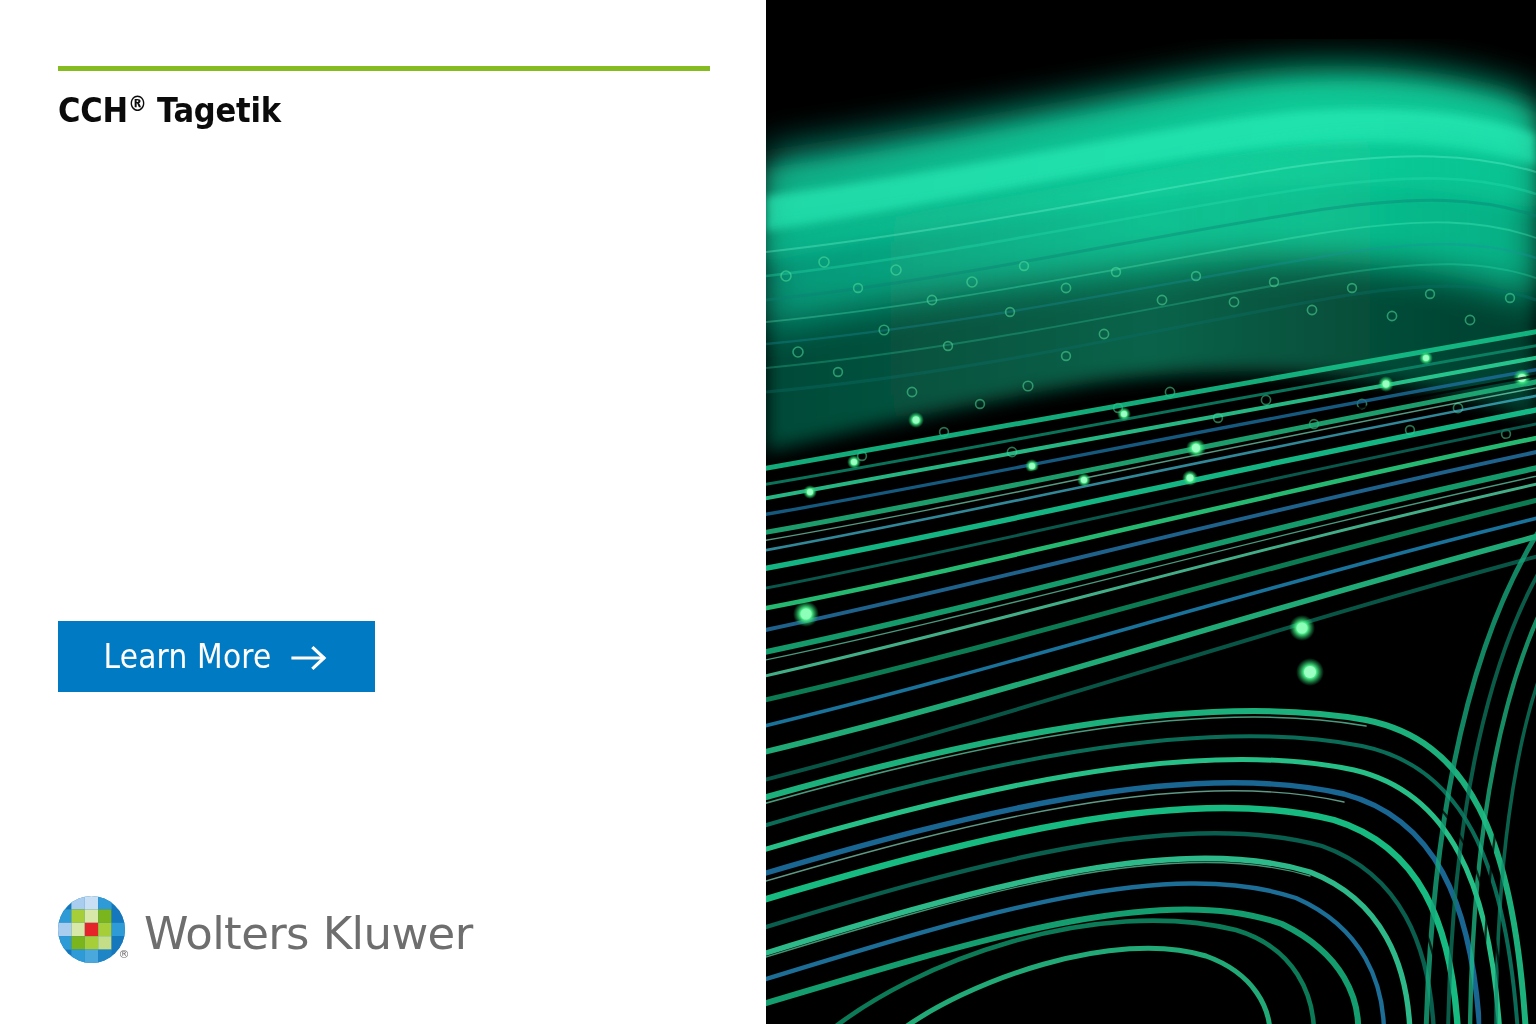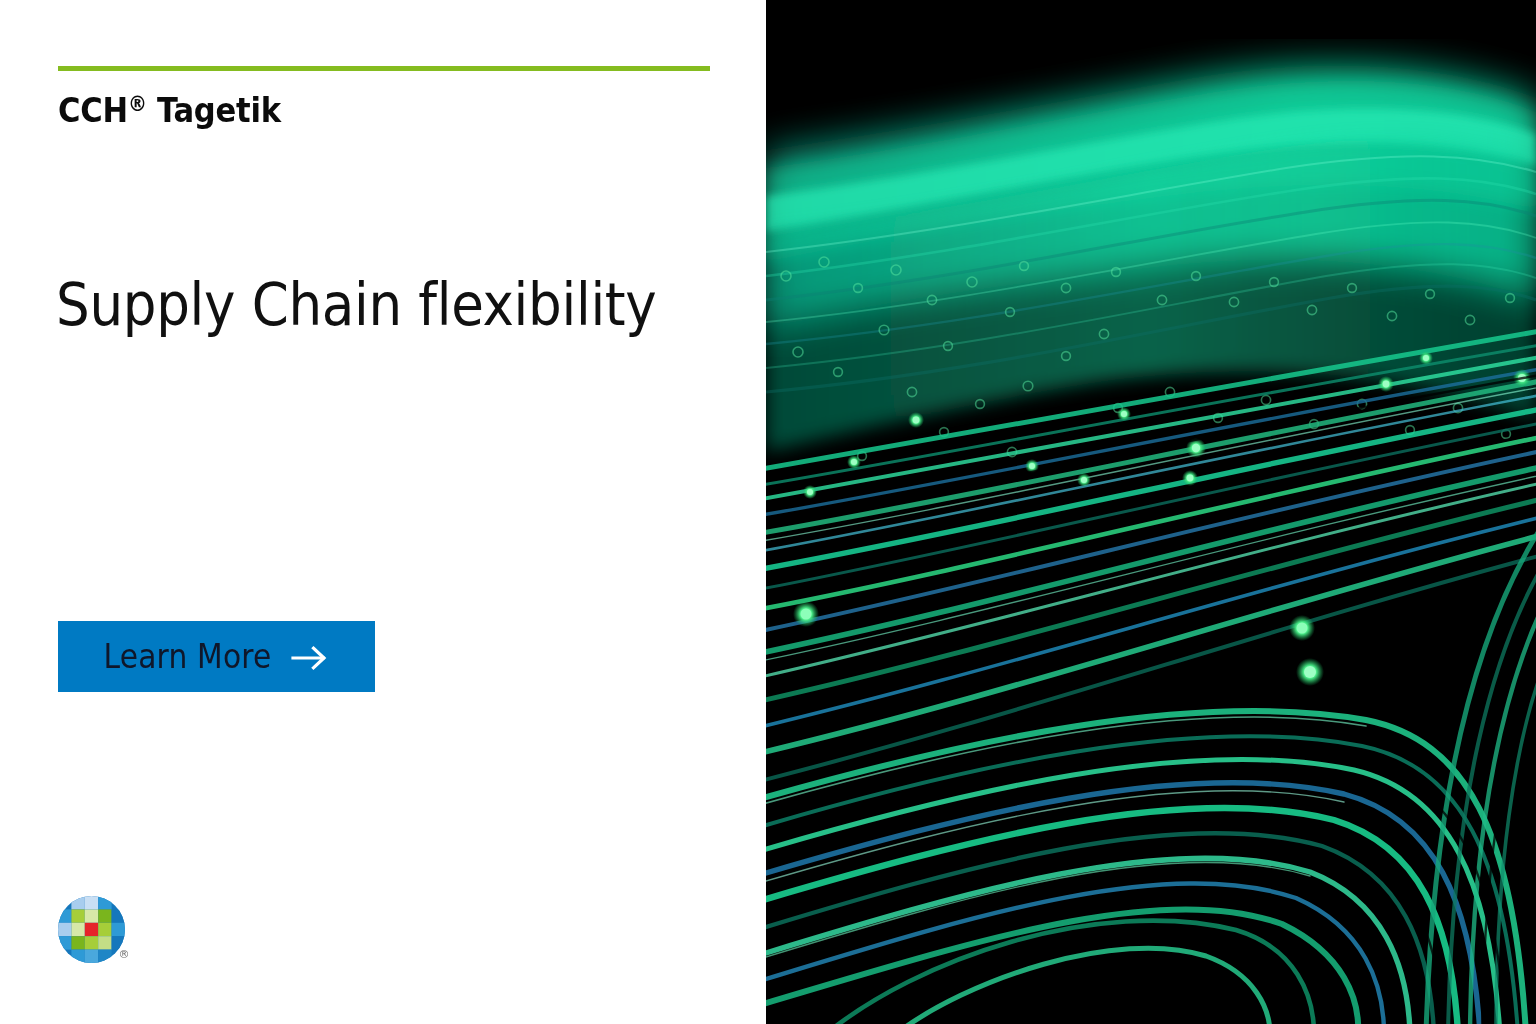--- a/index.html
+++ b/index.html
@@ -87,21 +87,21 @@
     text-decoration: none;
     box-sizing: border-box;
   }
   .cta-inner {
     display: flex;
     align-items: center;
     gap: 20px;
     font-family: "DejaVu Sans Condensed", "Liberation Sans Narrow", "Liberation Sans", sans-serif;
     font-size: 33px;
     font-weight: 400;
-    color: #0f172a;
+    color: #ffffff;
     line-height: 1;
     letter-spacing: 0.2px;
   }
   .cta-arrow {
     display: inline-flex;
     align-items: center;
     margin-top: 2px;
   }
 
   
@@ -147,21 +147,20 @@
 <div class="ad-banner">
 
   <div class="content-panel">
 
     <div class="brand-block">
       <div class="brand-rule"></div>
       <div class="brand-name"><span>CCH</span><span class="reg">®</span><span> Tagetik</span></div>
     </div>
 
     <h1 class="headline">
-      <span class="line">Supply Chain flexibility</span>
     </h1>
 
     <a class="cta-button" href="#">
       <span class="cta-inner">
         <span>Learn More</span>
         <span class="cta-arrow">
           <svg width="38" height="26" viewBox="0 0 38 26" aria-hidden="true">
             <path d="M2 13 H32" stroke="#ffffff" stroke-width="3.2" fill="none" stroke-linecap="square"></path>
             <path d="M22.5 3.2 L33 13 L22.5 22.8" stroke="#ffffff" stroke-width="3.2" fill="none" stroke-linecap="square" stroke-linejoin="miter"></path>
           </svg>
@@ -202,20 +201,21 @@
             <rect x="40.2" y="40.2" width="13.4" height="13.4" fill="#c3de86"></rect>
             <rect x="53.6" y="40.2" width="13.4" height="13.4" fill="#1577bc"></rect>
 
             <rect x="13.4" y="53.6" width="13.4" height="13.4" fill="#2e9ad6"></rect>
             <rect x="26.8" y="53.6" width="13.4" height="13.4" fill="#4aa8dd"></rect>
             <rect x="40.2" y="53.6" width="13.4" height="13.4" fill="#1f86c6"></rect>
           </g>
           <text x="60.5" y="62" font-family="DejaVu Sans, sans-serif" font-size="11" fill="#6e6e6e">®</text>
         </svg>
       </div>
+      <div class="logo-word">Wolters Kluwer</div>
     </div>
 
   </div>
 
   <div class="image-panel">
     <svg width="770" height="1024" viewBox="0 0 770 1024" aria-hidden="true">
       <defs>
         <linearGradient id="crest" x1="0" y1="0" x2="1" y2="0">
           <stop offset="0%" stop-color="#0a9b80"></stop>
           <stop offset="35%" stop-color="#0fc49a"></stop>

